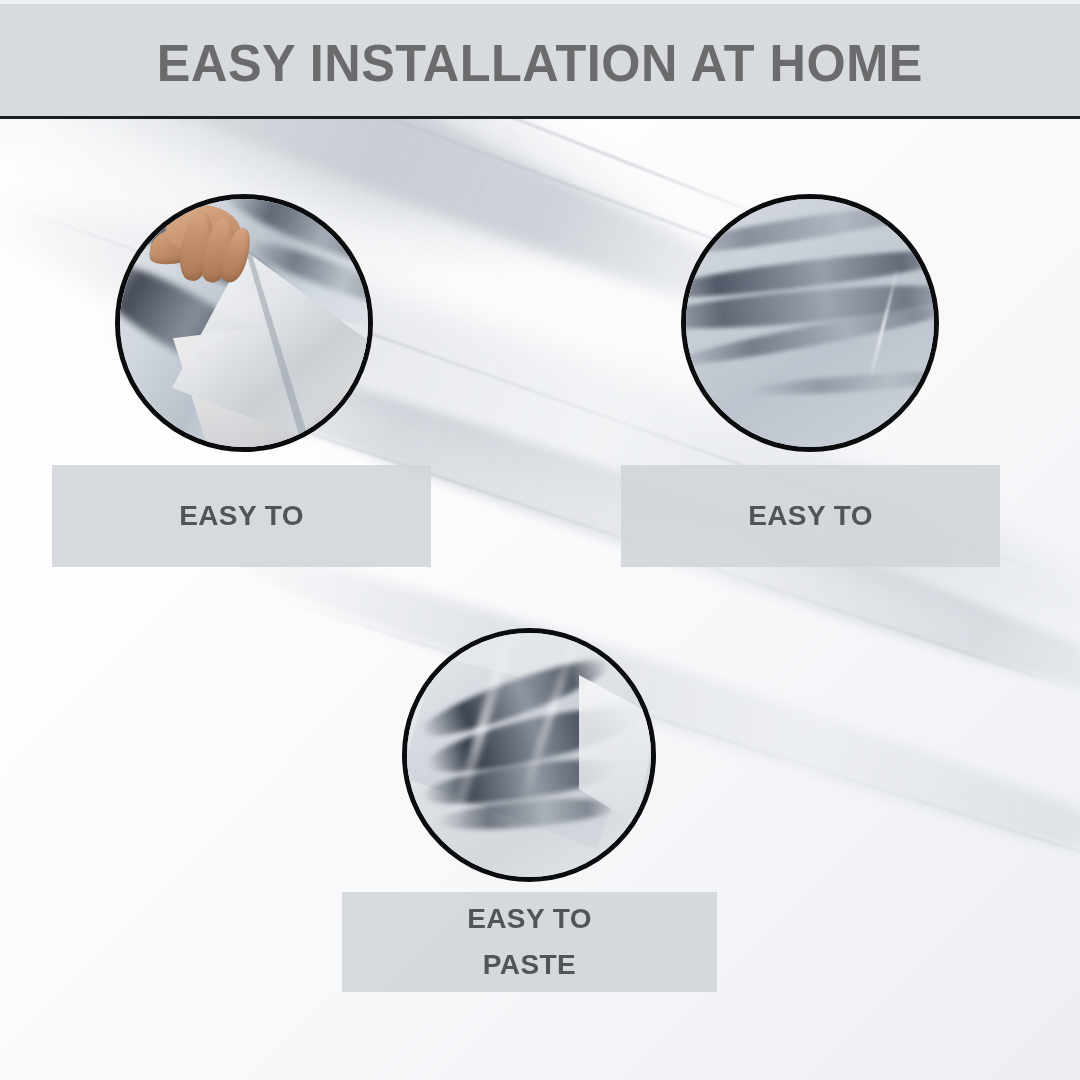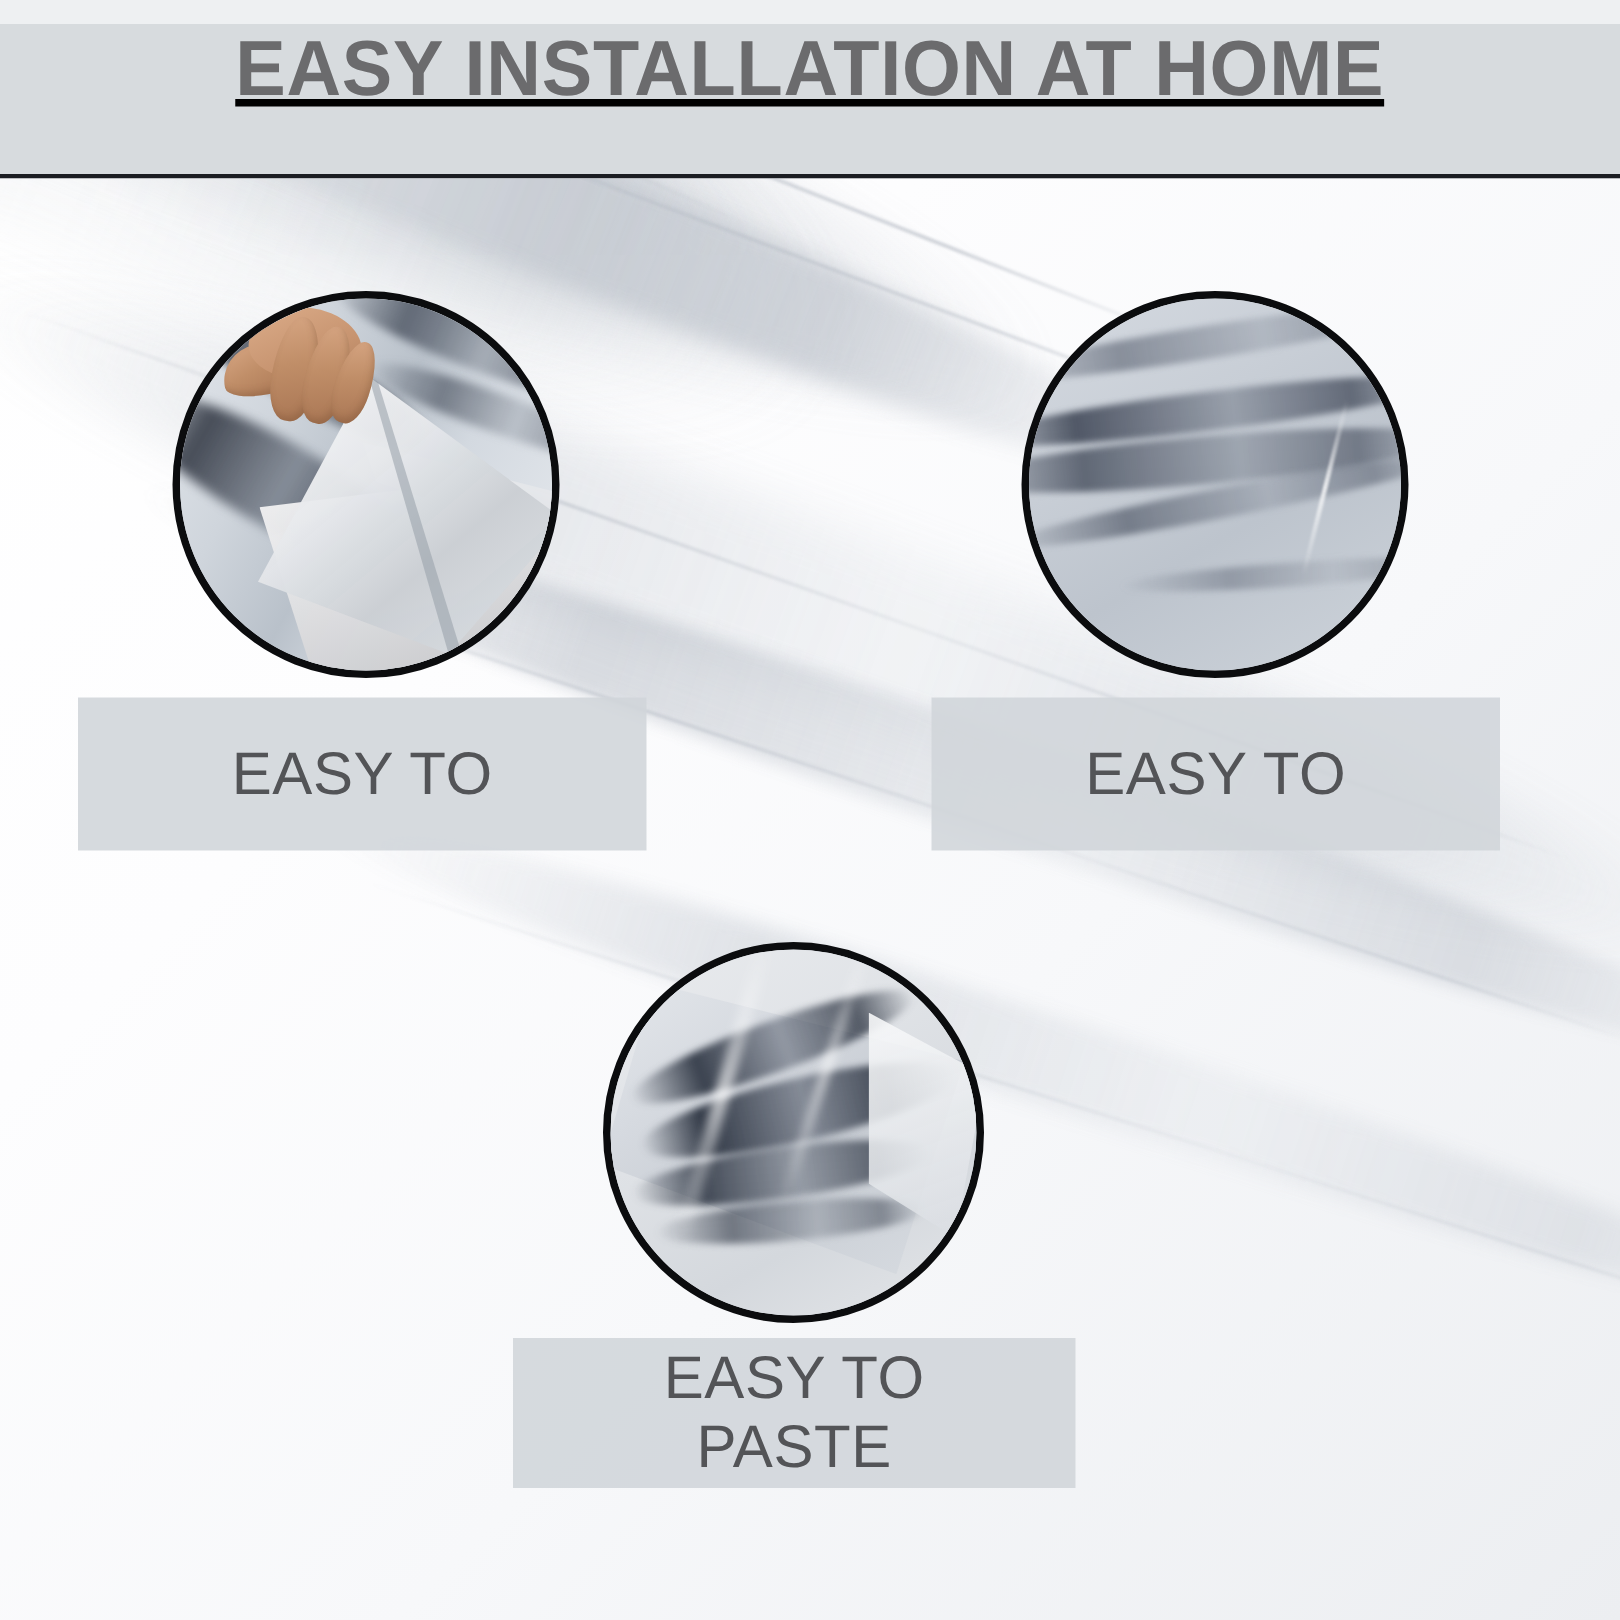--- a/index.html
+++ b/index.html
@@ -16,28 +16,28 @@
     width: 1080px;
     height: 1080px;
     overflow: hidden;
     background: #eef0f2;
   }
 
   
   .header-bar {
     position: absolute;
     left: 0;
-    top: 16px;
+    top: 4px;
     width: 1080px;
     height: 117px;
     background: #d7dbde;
     display: flex;
+    align-items: center;
     justify-content: center;
     box-sizing: border-box;
-    text-decoration: underline;
   }
   .header-title {
     font-family: "Liberation Sans Narrow", "Liberation Sans", sans-serif;
     font-weight: 700;
     font-size: 52px;
     letter-spacing: 0.5px;
     color: #6b6b6d;
     transform: scaleX(0.97);
     white-space: nowrap;
   }
@@ -299,22 +299,22 @@
     align-items: center;
     justify-content: center;
     box-sizing: border-box;
     text-align: center;
   }
   .caption-peel   { left: 52px;  top: 346px; width: 379px; height: 102px; }
   .caption-paste  { left: 621px; top: 346px; width: 379px; height: 102px; }
   .caption-remove { left: 342px; top: 773px; width: 375px; height: 100px; }
 
   .caption-line {
-    font-weight: 400;
-    font-size: 40px;
+    font-weight: 700;
+    font-size: 28px;
     line-height: 46px;
     letter-spacing: 0.4px;
     color: #535457;
   }
 </style>
 </head>
 <body>
 
 <div id="page">
 

